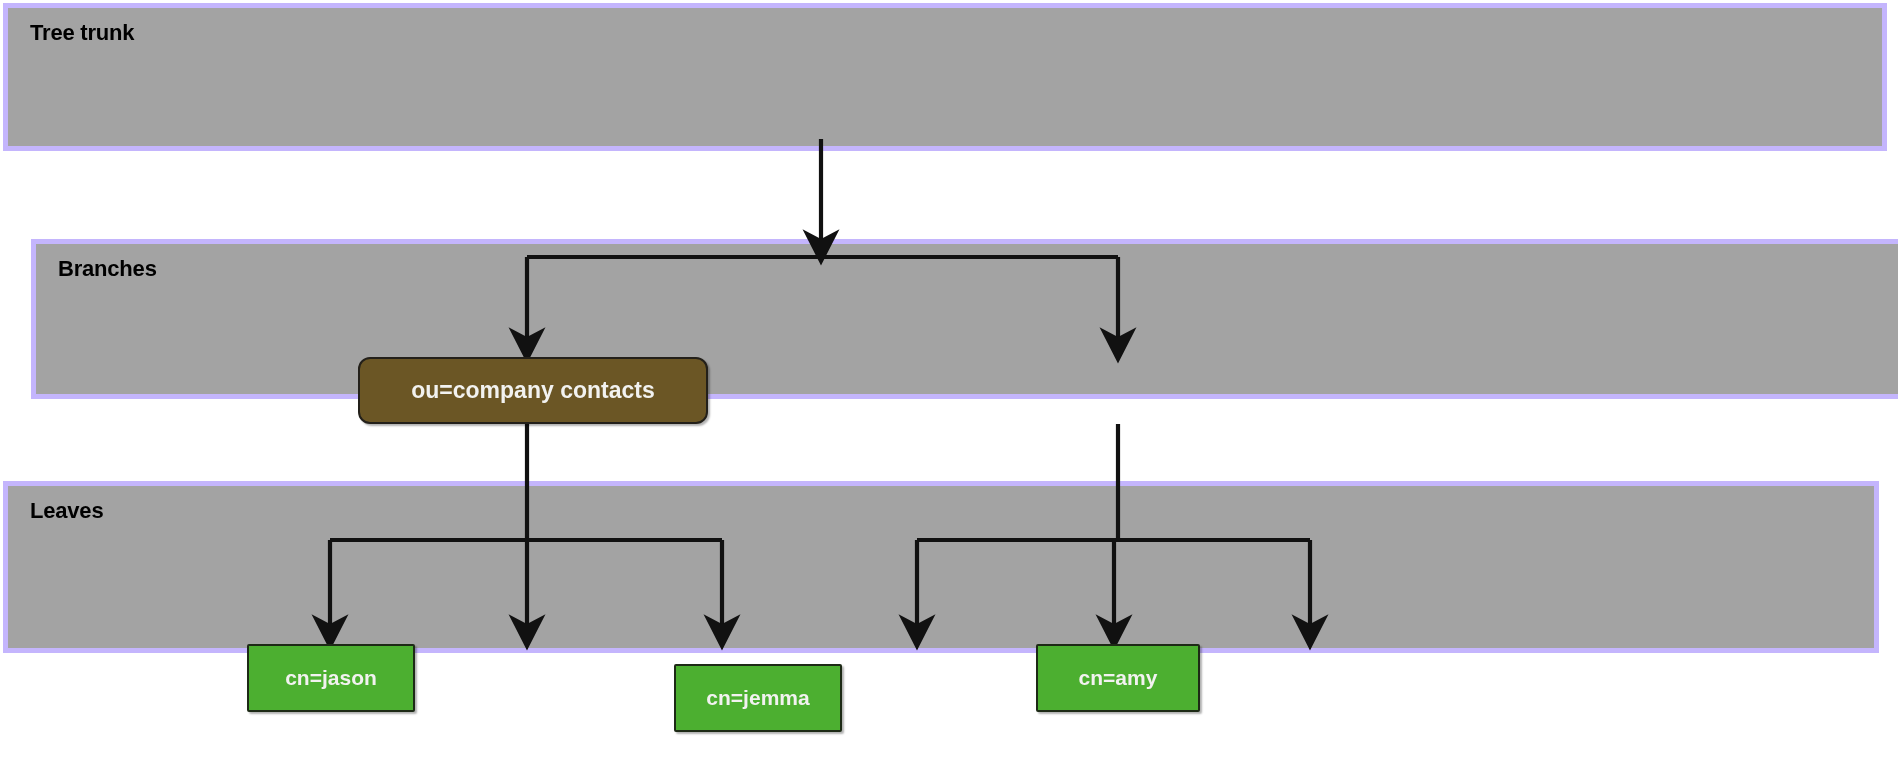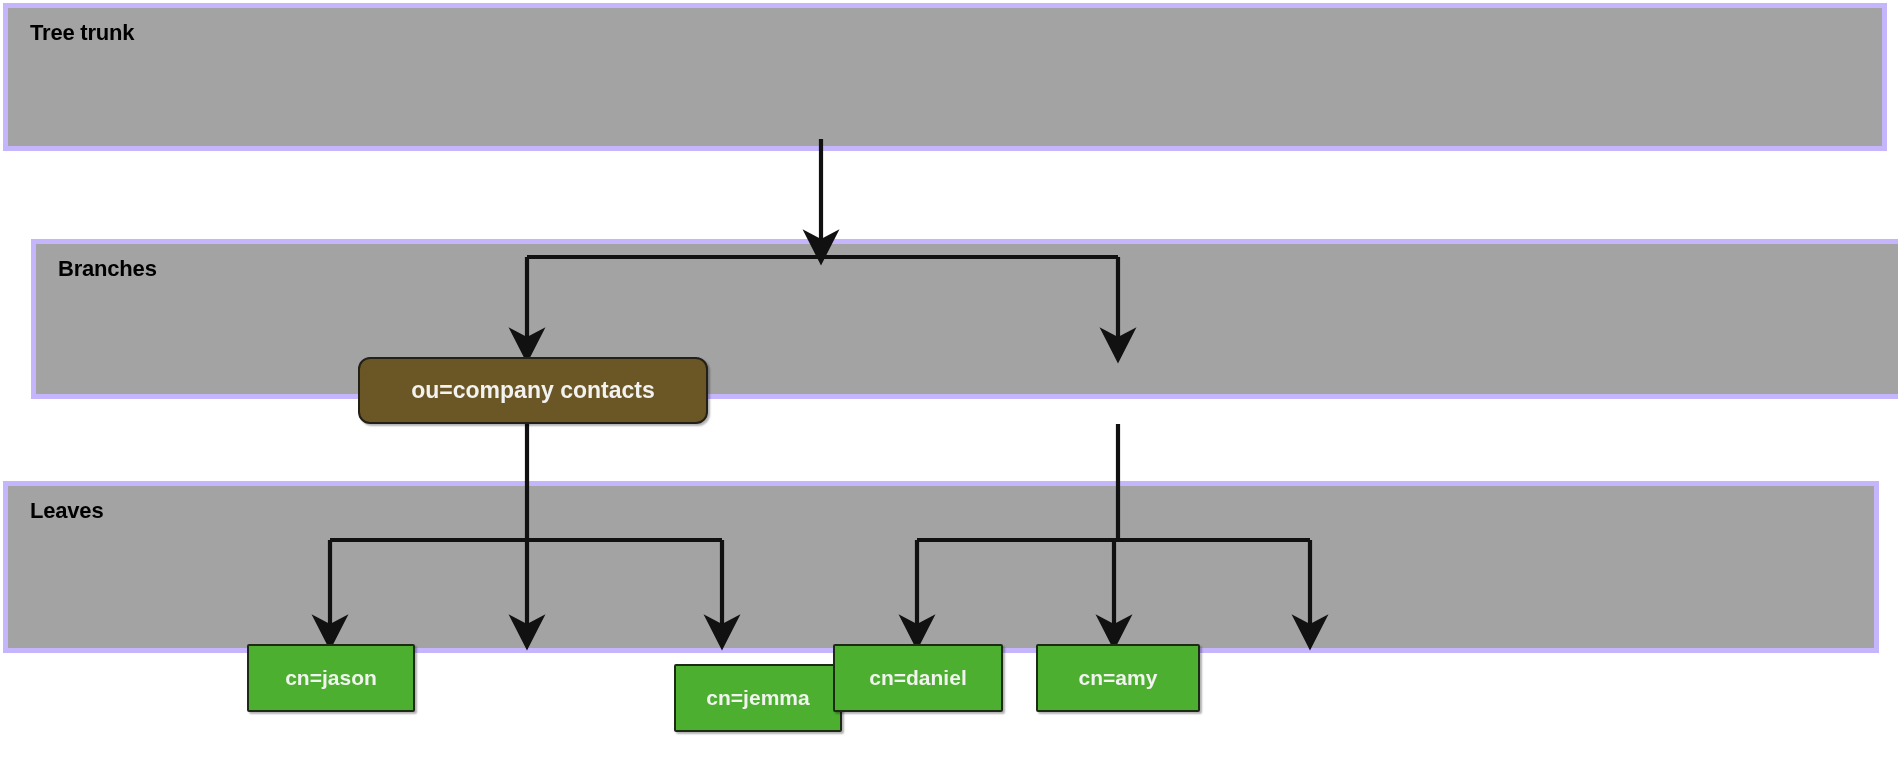--- a/index.html
+++ b/index.html
@@ -165,16 +165,15 @@
       <path d="M 1114 540 L 1114 632" marker-end="url(#arrow)"></path>
       <path d="M 1310 540 L 1310 632" marker-end="url(#arrow)"></path>
     </g>
   </svg>
 
 
   <div class="node node-ou" id="node-ou-0">ou=company contacts</div>
 
   <div class="node node-cn" id="node-cn-0">cn=jason</div>
   <div class="node node-cn" id="node-cn-2">cn=jemma</div>
-  <div class="node node-cn" id="node-cn-3">cn=daniel</div>
   <div class="node node-cn" id="node-cn-4">cn=amy</div>
 
 </div>
 
 </body></html>

